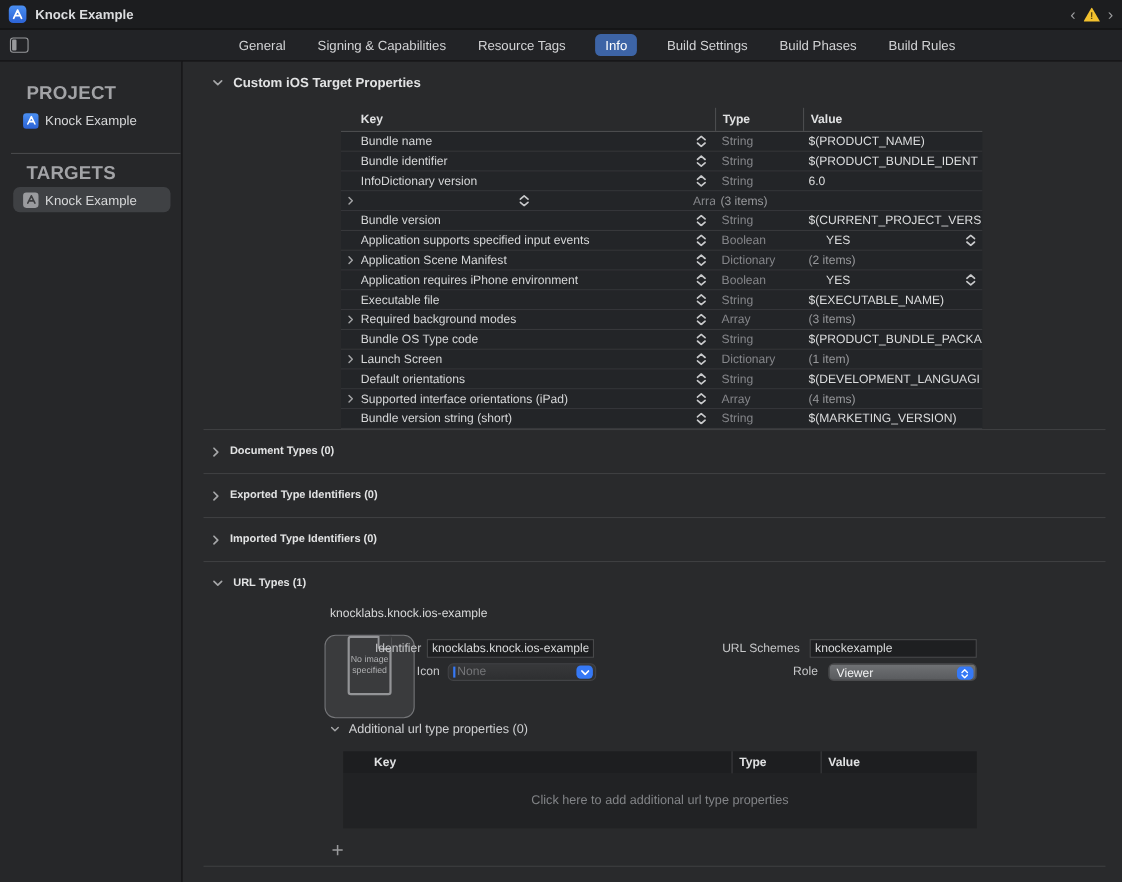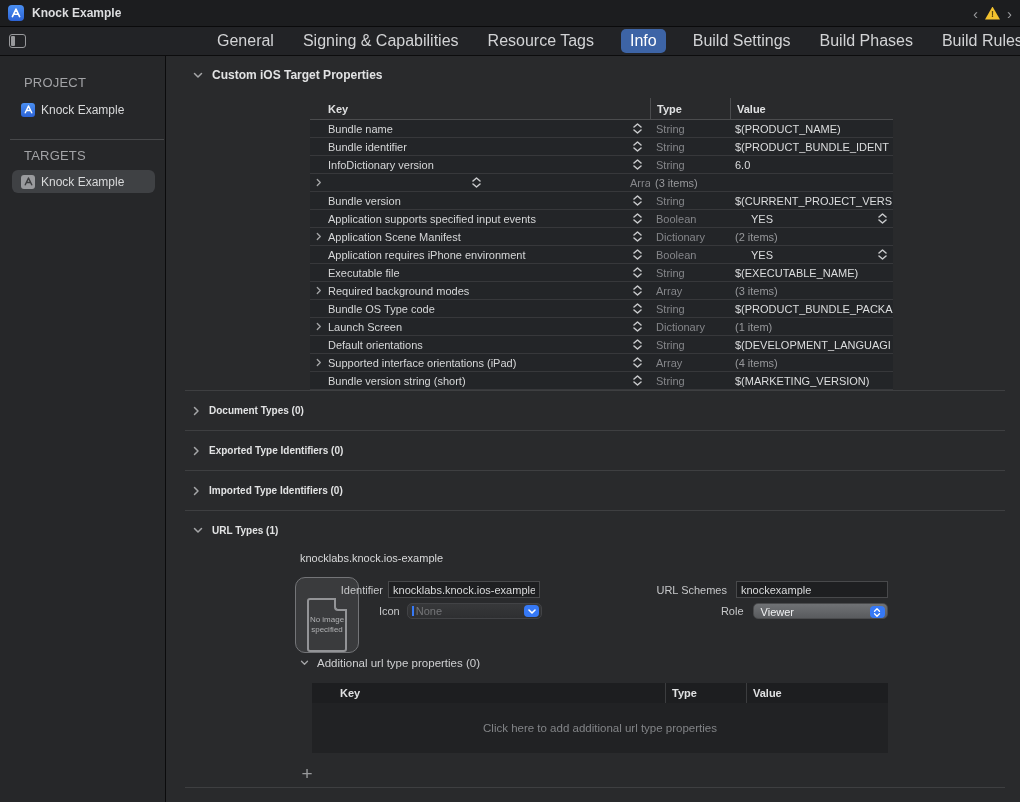--- a/index.html
+++ b/index.html
@@ -24,25 +24,25 @@
   .navchev{font-size:15px;color:#9b9c9e;line-height:1;cursor:default}
   .warn{width:15px;height:13px;background:var(--warning-yellow);
     clip-path:polygon(50% 0,100% 100%,0 100%);display:flex;align-items:flex-end;justify-content:center;
     font-size:9px;font-weight:700;color:#5a4712;line-height:1.1}
   .toolbar{position:absolute;left:0;top:27px;width:1020px;height:29px;background:#222326;
     border-bottom:1px solid #0c0c0d}
   .sidebar-toggle{position:absolute;left:9px;top:7px;width:17px;height:14px;border:1.5px solid #98999c;
     border-radius:3px}
   .sidebar-toggle::before{content:"";position:absolute;left:1px;top:1px;bottom:1px;width:4px;background:#98999c;border-radius:1px}
   .tabs{position:absolute;left:215px;top:0;height:28px;display:flex;align-items:center;gap:25px}
-  .tab{font-size:16px;color:#d2d3d5;padding:3px 2px;border-radius:5px;white-space:nowrap;cursor:default}
+  .tab{font-size:12px;color:#d2d3d5;padding:3px 2px;border-radius:5px;white-space:nowrap;cursor:default}
   .tab.active{background:var(--accent-blue);color:#fff;padding:3px 9px}
   .sidebar{position:absolute;left:0;top:56px;width:166px;height:746px;background:#262729;
     border-right:1px solid #0b0b0c}
-  .side-group-header{position:absolute;left:24px;font-size:13px;font-weight:400;color:#a2a3a6;letter-spacing:.2px}
+  .side-group-header{position:absolute;left:24px;font-size:17px;font-weight:700;color:#a2a3a6;letter-spacing:.2px}
   .side-item{position:absolute;left:12px;width:143px;height:23px;display:flex;align-items:center;
     gap:6px;padding-left:9px;border-radius:6px;font-size:12px;color:#d8d9da}
   .side-item.selected{background:#3f4144}
   .mini-icon{width:14px;height:14px;border-radius:3px;flex:0 0 auto;display:flex;align-items:center;justify-content:center}
   .mini-icon.blue{background:linear-gradient(#4a8ff2,#2c63d6)}
   .mini-icon.gray{background:#9a9b9e}
   .side-divider{position:absolute;left:10px;right:1px;border-top:1px solid #47484a}
   .content{position:absolute;left:166px;top:56px;width:854px;height:746px;background:var(--content-bg)}
   .sec-head{position:absolute;display:flex;align-items:center;gap:9px;font-size:12px;font-weight:700;color:#e2e3e4}
   .chev{flex:0 0 auto;display:block}
@@ -63,22 +63,22 @@
   .prow.muted-value .vtext{color:#97989b}
   .prow.bool .vtext{padding-left:16px}
   .vstep{display:none}
   .prow.bool .vstep{display:block}
   .sections{position:absolute;left:0;right:0;top:334px}
   .hsep{border-top:1px solid var(--sep);margin-left:19px;margin-right:15px}
   .section-row{height:39px;display:flex;align-items:center;gap:9px;padding-left:27px;
     font-size:10px;font-weight:700;color:#e2e3e4;cursor:default}
   .url-content{position:relative;height:242px}
   .url-item-title{position:absolute;left:134px;top:2px;font-size:11px;color:#d8d9da}
-  .img-well{position:absolute;left:129px;top:27px;width:64px;height:76px;background:#3a3b3d;
-    border:1.5px solid #747578;border-radius:10px;display:flex;align-items:flex-end;justify-content:center}
+  .img-well{position:absolute;left:129px;top:27px;width:82px;height:76px;background:#3a3b3d;
+    border:1.5px solid #747578;border-radius:10px;display:flex;align-items:flex-start;justify-content:center}
   .doc{position:relative;width:40px;height:54px;border:2px solid #939497;border-radius:3px;
     display:flex;align-items:center;justify-content:center;text-align:center;
     font-size:8px;line-height:1.3;color:#b0b1b3}
   .doc::before{content:"";position:absolute;top:-2px;right:-2px;width:11px;height:11px;background:#3a3b3d;
     border-left:2px solid #939497;border-bottom:2px solid #939497;border-bottom-left-radius:4px}
   .frow{position:absolute;display:flex;align-items:center}
   .flabel{font-size:11px;color:#c6c7c9;text-align:right;white-space:nowrap}
   .tinput{background:#1e1f21;border:1px solid #48494b;color:#d9dadb;font-size:11px;
     font-family:"Liberation Sans",sans-serif;height:17px;padding:0 4px;outline:none}
   .combo{position:relative;height:16px;background:linear-gradient(#37383a,#2e2f31);

